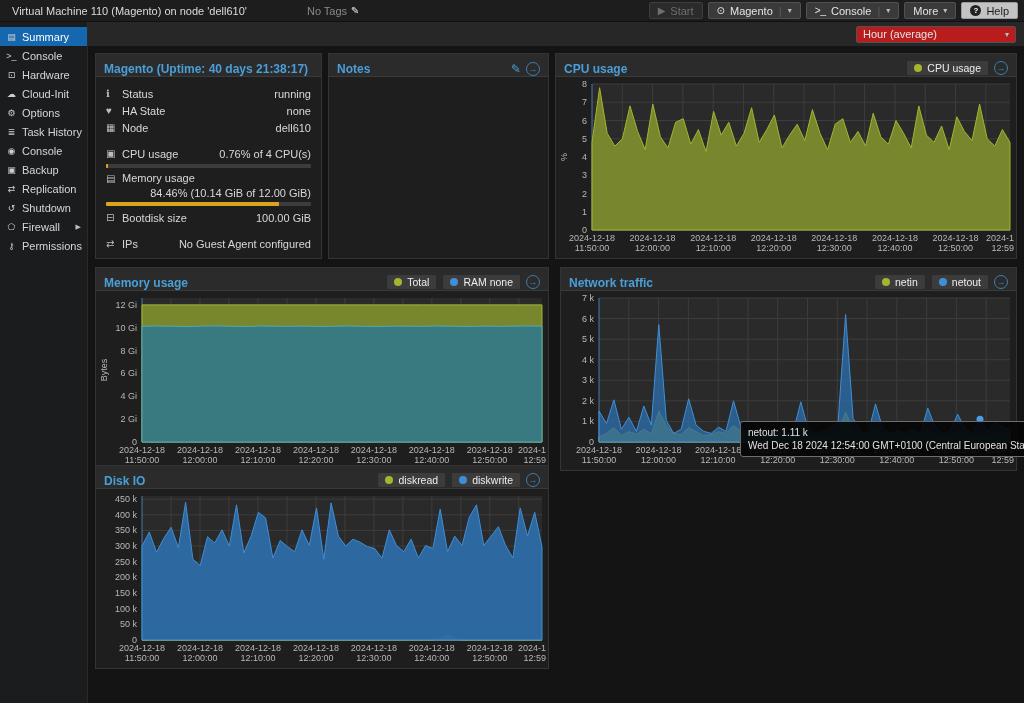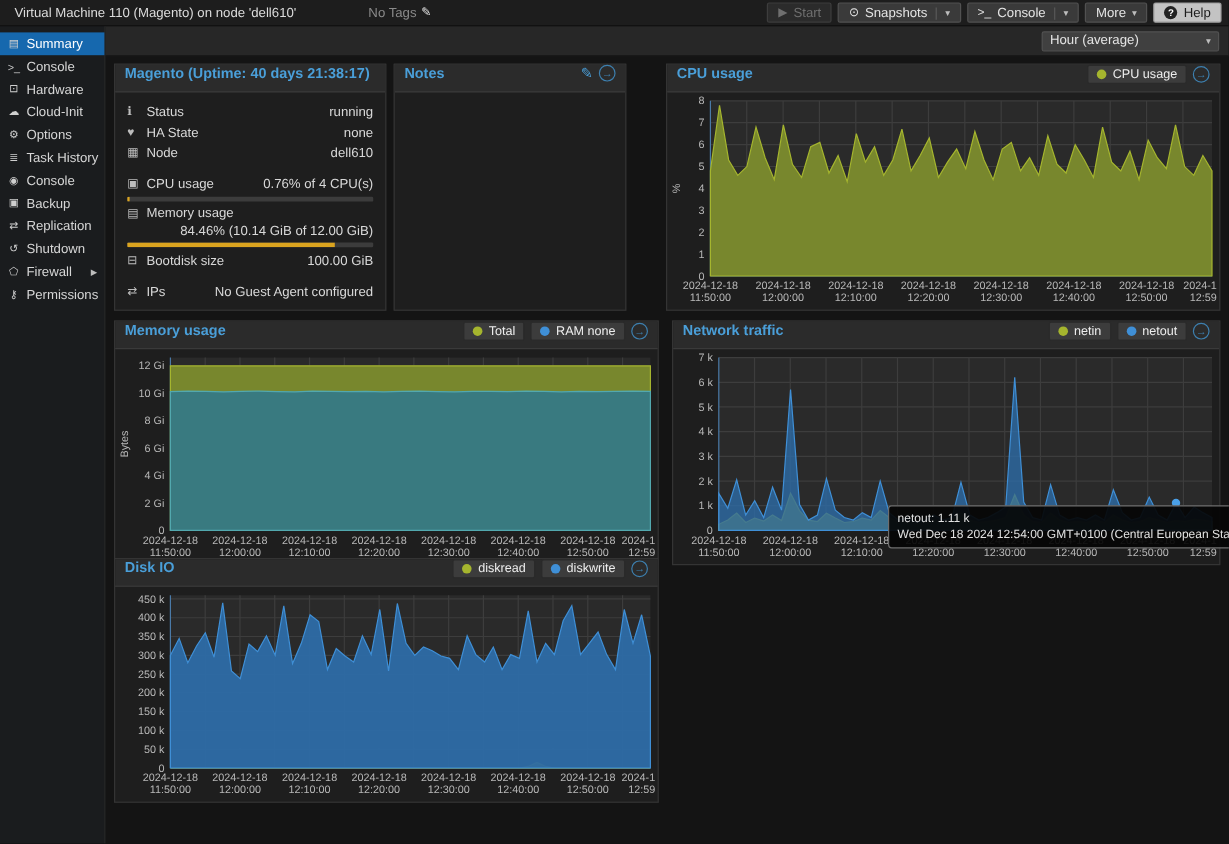--- a/index.html
+++ b/index.html
@@ -26,30 +26,30 @@
   .main { display:flex; height:681px; }
   .sidebar { width:88px; background:#1a1c1e; border-right:1px solid #2a2a2a; padding-top:5px; }
   .side-item { height:19px; display:flex; align-items:center; gap:5px; padding:0 6px;
     color:#d6d6d6; font-size:11px; cursor:pointer; white-space:nowrap; }
   .side-item .ico { width:11px; font-size:9px; color:#cfcfcf; text-align:center; flex:0 0 11px;}
   .side-item.sel { background:#1668ae; color:#fff; }
   .side-item .sub { margin-left:auto; font-size:7px; color:#bdbdbd; }
   .content { flex:1; display:flex; flex-direction:column; }
   .toolbar { height:25px; background:#272727; border-bottom:1px solid #161616;
     display:flex; align-items:center; justify-content:flex-end; padding:0 8px; }
-  .select { width:148px; height:17px; background:#404040; border:1px solid #515151;
+  .select { width:160px; height:17px; background:#b91c1c; border:1px solid #515151;
     border-radius:2px; color:#e4e4e4; font-size:11px; display:flex; align-items:center;
     padding:0 6px; cursor:pointer; }
   .select .caret { margin-left:auto; font-size:8px; color:#bdbdbd; }
   .workspace { position:relative; flex:1; background:#141414; }
   
   .panel { position:absolute; border:1px solid #343434; background:#1e1e1e;
     display:flex; flex-direction:column; }
   .p-head { height:23px; flex:0 0 23px; background:#2b2b2b; border-bottom:1px solid #3a3a3a;
-    display:flex; align-items:flex-start; padding:0 8px; gap:6px; }
+    display:flex; align-items:flex-end; padding:0 8px; gap:6px; }
   .p-title { color:#4a9fd9; font-size:12px; font-weight:bold; white-space:nowrap; }
   .p-tools { margin-left:auto; display:flex; gap:5px; align-items:center; }
   .legend { height:16px; display:flex; align-items:center; gap:5px; background:#3c3c3c;
     border:1px solid #2a2a2a; border-radius:2px; padding:0 7px; font-size:10.5px;
     color:#ededed; cursor:pointer; }
   .dot { width:8px; height:8px; border-radius:50%; }
   .expand { width:14px; height:14px; border-radius:50%; border:1px solid #3d7fae;
     color:#3d7fae; font-size:9px; line-height:12px; text-align:center; cursor:pointer; }
   .blue-ico { color:#4a9fd9; font-size:12px; cursor:pointer; }
   .p-body { flex:1; position:relative; }
@@ -80,21 +80,21 @@
     <span>No Tags</span>
     <span class="pencil">✎</span>
   </span>
   <div class="topbar-right">
     <div class="tb-btn disabled">
       <span class="btn-ico">▶</span>
       <span>Start</span>
     </div>
     <div class="tb-btn">
       <span class="btn-ico">⊙</span>
-      <span>Snapshots</span>
+      <span>Magento</span>
       <span class="sep">|</span>
       <span class="caret">▾</span>
     </div>
     <div class="tb-btn">
       <span class="btn-ico">&gt;_</span>
       <span>Console</span>
       <span class="sep">|</span>
       <span class="caret">▾</span>
     </div>
     <div class="tb-btn">
@@ -219,21 +219,21 @@
           </div>
           <div class="gap8"></div>
           <div class="srow">
             <span class="ico">⇄</span>
             <span class="lbl">IPs</span>
             <span class="val">No Guest Agent configured</span>
           </div>
         </div>
       </div>
 
-      <div class="panel" style="left:240px; top:6px; width:194px; height:206px;">
+      <div class="panel" style="left:240px; top:6px; width:221px; height:206px;">
         <div class="p-head">
           <span class="p-title">Notes</span>
           <div class="p-tools">
             <span class="blue-ico">✎</span>
             <span class="expand">→</span>
           </div>
         </div>
       </div>
 
       <div class="panel" style="left:467px; top:6px; width:462px; height:206px;">

